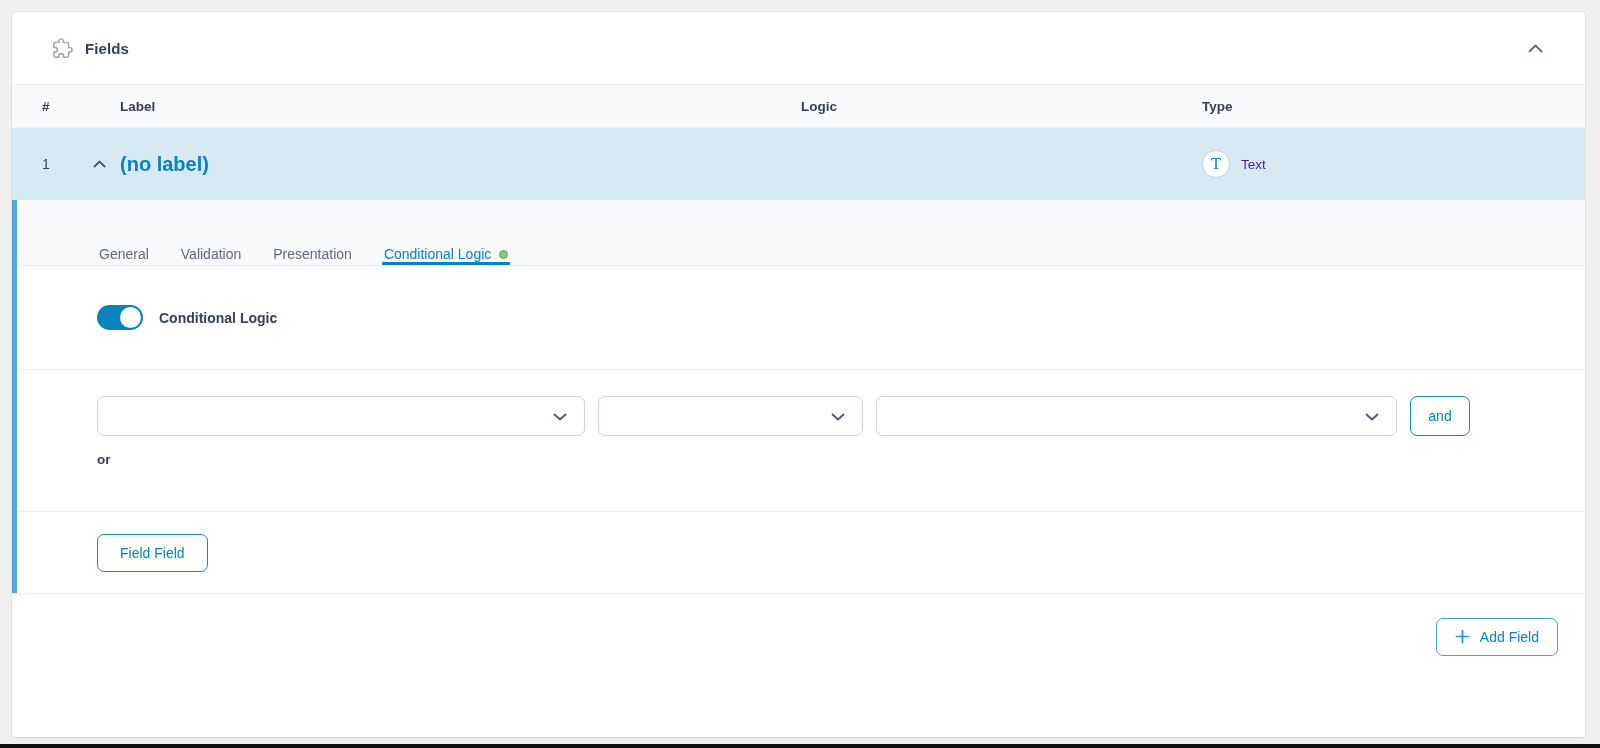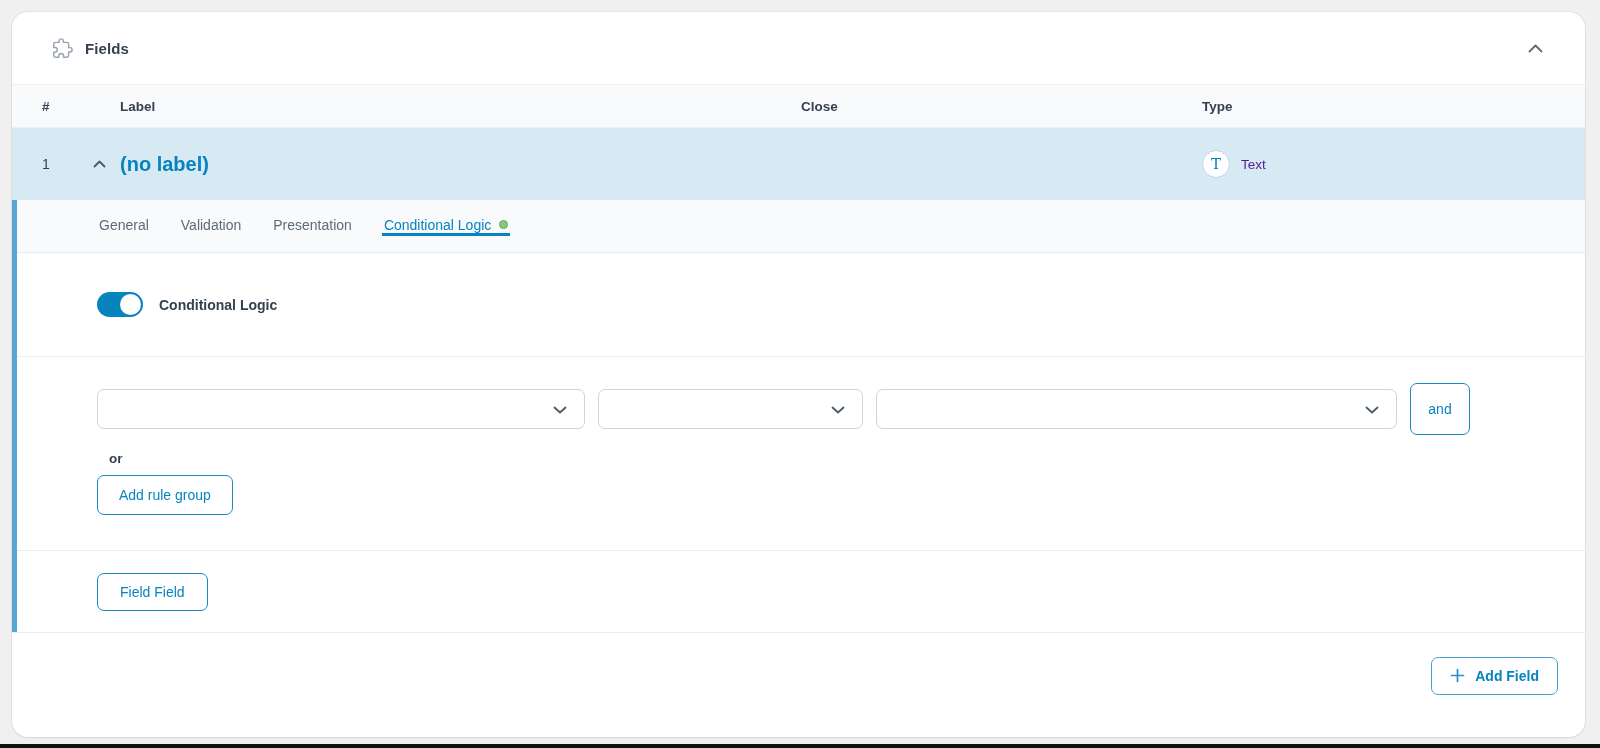--- a/index.html
+++ b/index.html
@@ -3,21 +3,21 @@
 <meta charset="utf-8">
 <style>
   * { box-sizing: border-box; margin: 0; padding: 0; }
   html,body { width:1600px; height:748px; }
   body { font-family: "Liberation Sans", sans-serif; background:#f0f0f1; position:relative; overflow:hidden; }
 
   .viewport { position:absolute; inset:0; background:#f0f0f1; }
   .bottom-edge { position:absolute; left:0; right:0; bottom:0; height:4px; background:#111; }
 
   .panel { position:absolute; left:12px; top:12px; width:1573px; height:725px;
-           background:#fff; border-radius:16px;
+           background:#fff; border-radius:3px;
            box-shadow:0 1px 2px rgba(16,24,40,.07), 0 0 0 1px rgba(16,24,40,.05); overflow:hidden; }
 
   
   .panel-header { height:73px; display:flex; align-items:center; padding:0 36px 0 40px;
                   border-bottom:1px solid #eef0f3; }
   .panel-title { font-size:15px; font-weight:700; color:#354052; margin-left:12px; letter-spacing:.1px; }
   .icon-btn { margin-left:auto; width:28px; height:28px; border:none; background:transparent;
               display:flex; align-items:center; justify-content:center; cursor:pointer; }
 
   
@@ -35,22 +35,22 @@
   .row-label-link { color:#0783be; font-weight:700; font-size:20px; text-decoration:none; cursor:pointer; }
   .type-cell { display:flex; align-items:center; gap:11px; }
   .type-icon-circle { width:28px; height:28px; border-radius:50%; background:#fff;
                       border:1px solid #b7d7e9; display:flex; align-items:center; justify-content:center;
                       font-family:"DejaVu Serif", serif; font-size:15px; color:#0783be; }
   .type-label { color:#4c1d95; font-size:13.5px; }
 
   
   .field-settings { border-left:5px solid #58a6d3; }
 
-  .tabs-bar { height:53px; background:#f9fafb; border-bottom:1px solid #e6eaee;
-              display:flex; align-items:center; padding-left:80px; gap:28px; }
+  .tabs-bar { height:66px; background:#f9fafb; border-bottom:1px solid #e6eaee;
+              display:flex; align-items:flex-end; padding-left:80px; gap:28px; }
   .tab { display:flex; align-items:center; gap:8px; font-size:14px; color:#5f6b7a;
          background:transparent; border:none; border-bottom:3px solid transparent; padding:0 2px;
          cursor:pointer; }
   .tab.active { color:#0783be; font-weight:500; border-bottom-color:#0783be; }
   .green-dot { width:9px; height:9px; border-radius:50%; background:#8bc77e; border:1px solid #6aa85e; }
 
   .toggle-section { height:104px; display:flex; align-items:center; padding-left:80px;
                     border-bottom:1px solid #e9edf1; }
   .switch { width:46px; height:25px; border-radius:13px; background:#0783be; border:none; position:relative; cursor:pointer; }
   .switch .knob { position:absolute; top:2px; right:2px; width:21px; height:21px; border-radius:50%; background:#fff; }
@@ -58,32 +58,32 @@
 
   .rule-section { padding:26px 0 35px 80px; border-bottom:1px solid #e9edf1; }
   .rule-label { font-size:14px; font-weight:700; color:#354052; height:18px; margin-bottom:14px; }
   .rule-row { display:flex; align-items:center; gap:13px; }
   .select { height:40px; background:#fff; border:1px solid #ccd4dc; border-radius:7px;
             position:relative; cursor:pointer; }
   .select.w1 { width:488px; } .select.w2 { width:265px; } .select.w3 { width:521px; }
   .select svg { position:absolute; right:17px; top:16px; }
   .btn-outline { background:#fff; border:1px solid #1b8ac0; color:#0783be; border-radius:7px;
                  font-size:14px; font-family:inherit; cursor:pointer; }
-  .and-btn { width:60px; height:52px; }
-  .or-label { font-size:13.5px; font-weight:700; color:#354052; margin:16px 12px 8px; height:16px; }
+  .and-btn { width:60px; height:40px; }
+  .or-label { font-size:13.5px; font-weight:700; color:#354052; margin:16px 0 8px; height:16px; }
   .add-rule-group { height:40px; padding:0 21px; }
 
   .close-section { height:81px; padding:22px 0 0 80px; }
   .close-field { height:38px; padding:0 22px; }
 
   
   .panel-footer { height:86px; border-top:1px solid #e9edf1; display:flex; align-items:center;
                   justify-content:flex-end; padding-right:27px; }
   .add-field { height:38px; padding:0 18px; display:flex; align-items:center; gap:10px;
-               border-color:#4ba0cf;font-weight:bold; }
+               border-color:#4ba0cf; }
 </style>
 </head>
 <body>
 
 <div class="viewport">
   <div class="panel">
 
     <div class="panel-header">
       <span style="display:flex;">
         <svg width="21" height="21" viewBox="0 0 24 24" fill="none" stroke="#9aa4b2" stroke-width="1.7" stroke-linejoin="round">
@@ -97,21 +97,21 @@
             <polyline points="1.5,7.5 7.5,1.5 13.5,7.5"></polyline>
           </svg>
         </span>
       </button>
     </div>
 
     <div class="table-header">
       <div class="col-num">#</div>
       <div class="col-toggle"></div>
       <div class="col-label">Label</div>
-      <div class="col-name">Close</div>
+      <div class="col-name">Logic</div>
       <div class="col-type">Type</div>
     </div>
 
     <div class="field-row">
       <div class="col-num row-num">1</div>
       <div class="col-toggle">
         <button class="row-collapse">
           <span style="display:flex;">
             <svg width="13" height="8" viewBox="0 0 13 8" fill="none" stroke="#49586b" stroke-width="1.8" stroke-linecap="round" stroke-linejoin="round">
               <polyline points="1.5,6.5 6.5,1.5 11.5,6.5"></polyline>
@@ -170,21 +170,20 @@
           </div>
           <div class="select w3" role="listbox">
             <span></span>
             <svg width="14" height="8" viewBox="0 0 14 8" fill="none" stroke="#49586b" stroke-width="1.8" stroke-linecap="round" stroke-linejoin="round">
                 <polyline points="1.5,1.5 7,6.5 12.5,1.5"></polyline>
               </svg>
           </div>
           <button class="btn-outline and-btn">and</button>
         </div>
         <div class="or-label">or</div>
-        <button class="btn-outline add-rule-group">Add rule group</button>
       </div>
 
       <div class="close-section">
         <button class="btn-outline close-field">Field Field</button>
       </div>
     </div>
 
     <div class="panel-footer">
       <button class="btn-outline add-field">
         <span style="display:flex;">

